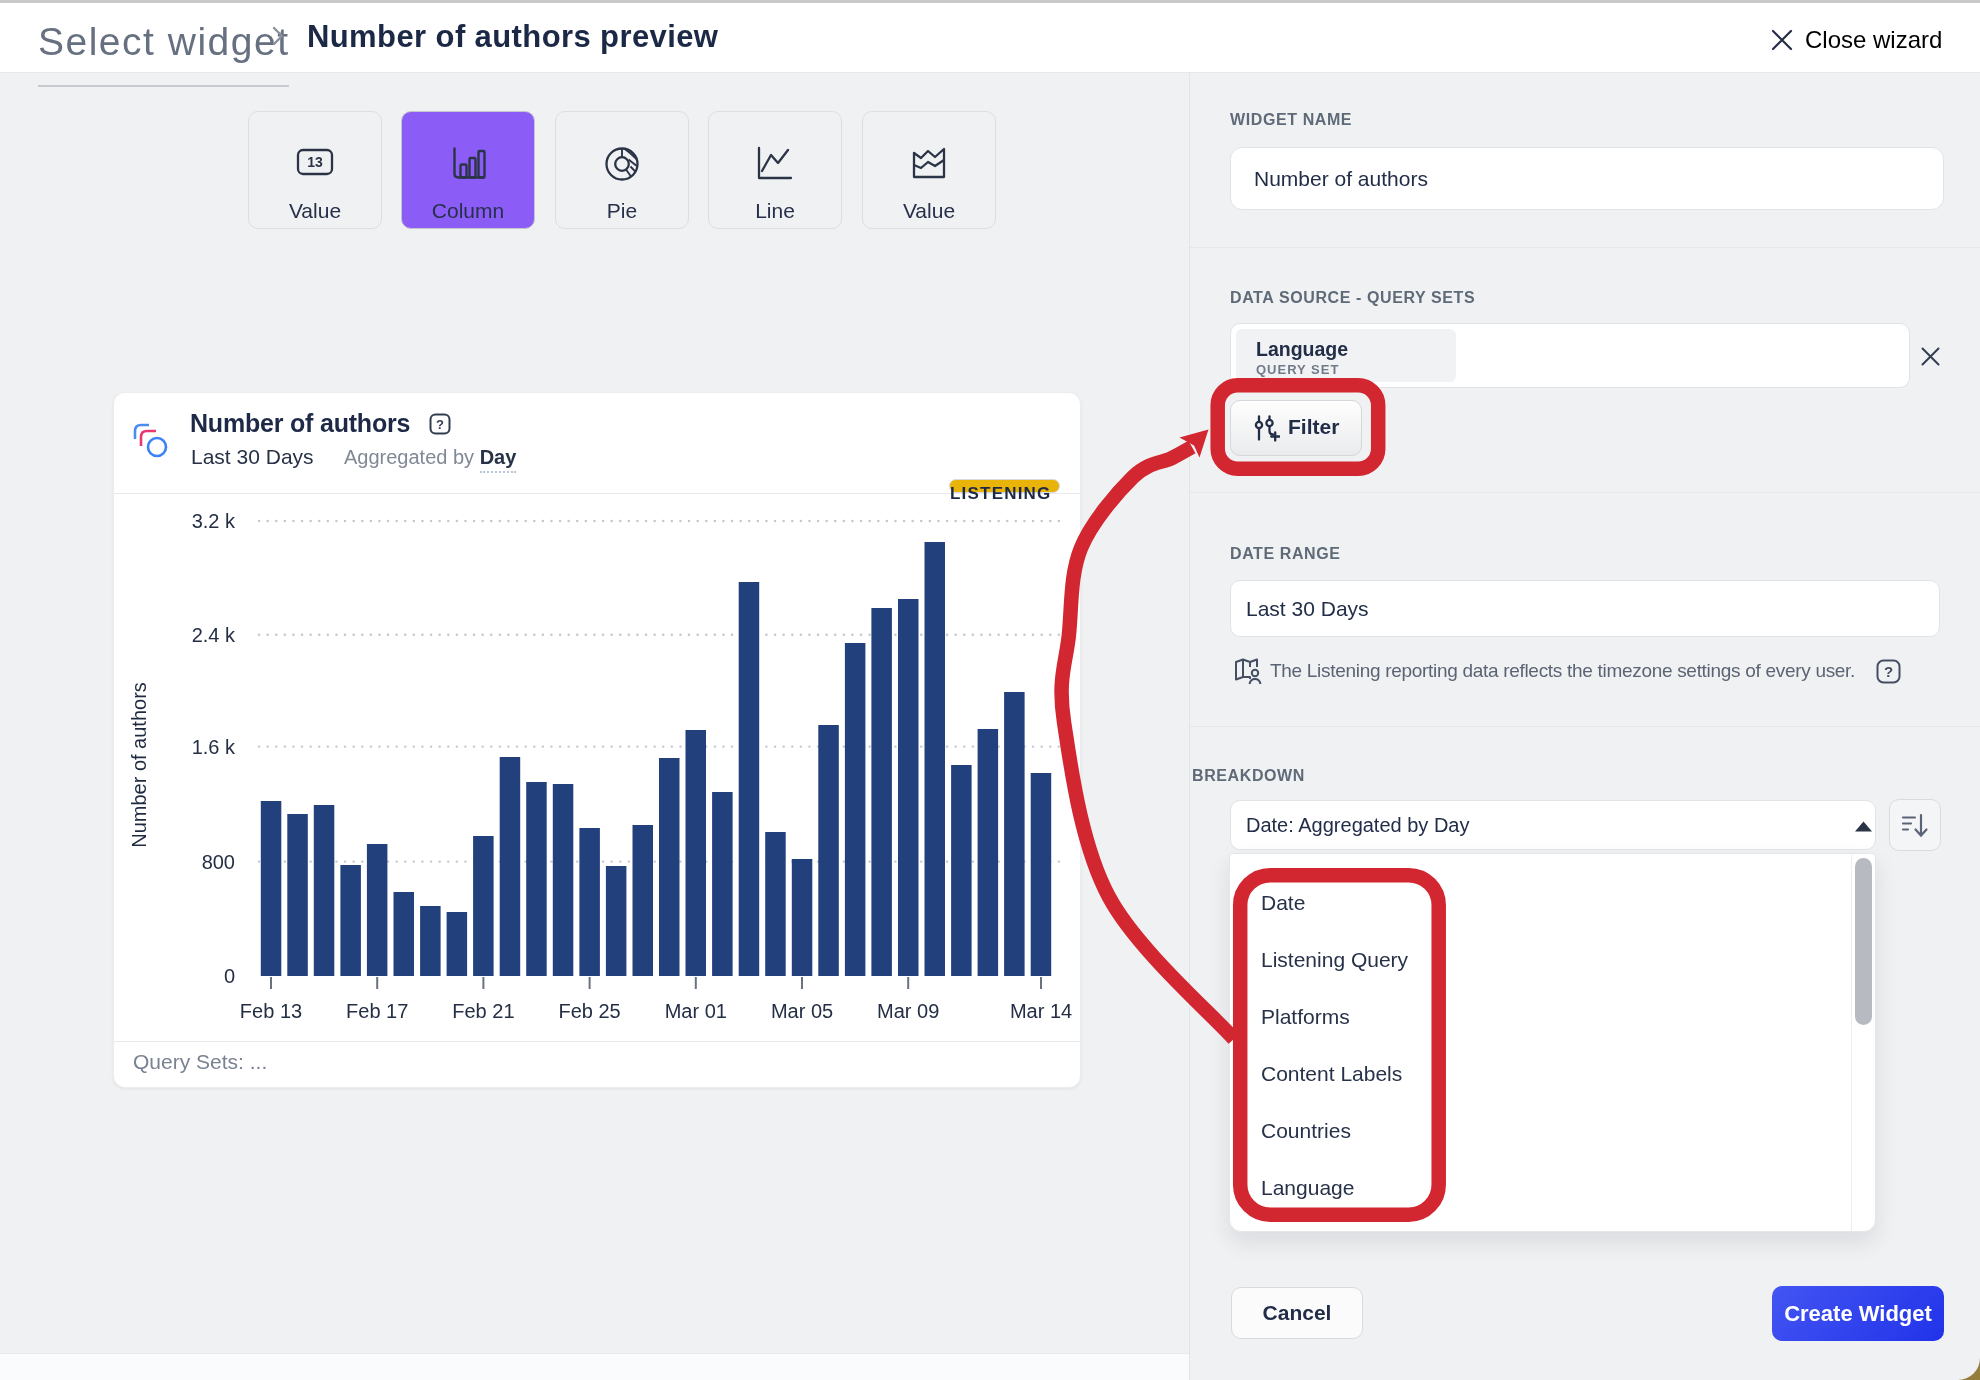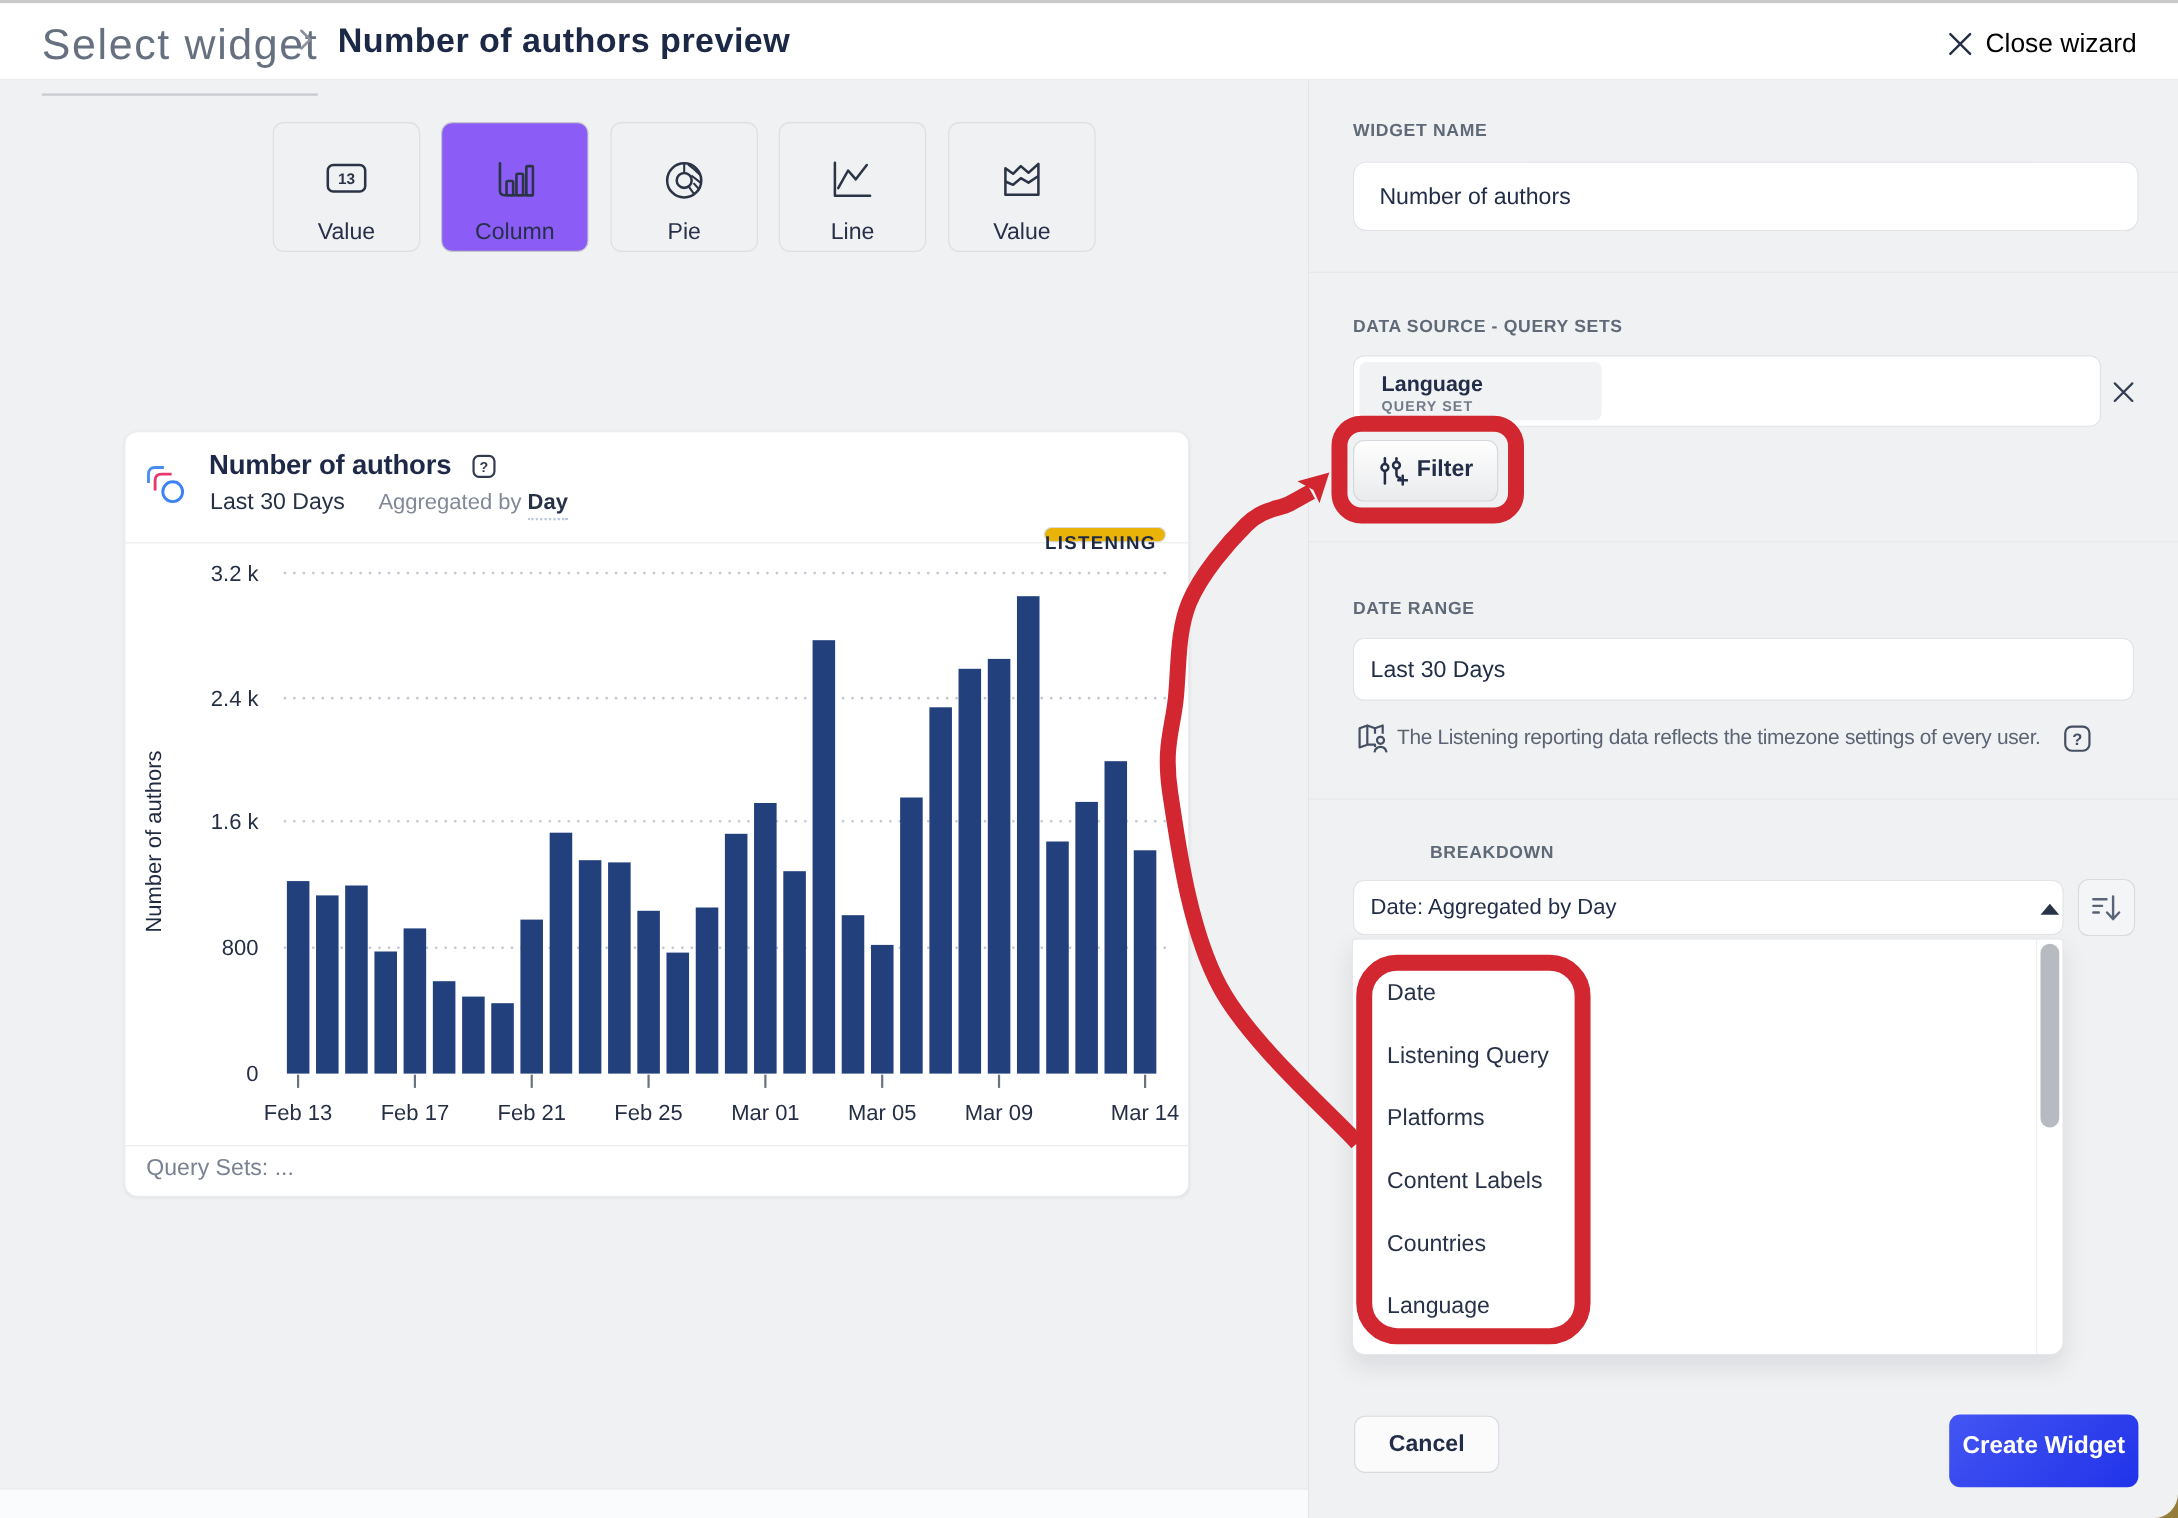--- a/index.html
+++ b/index.html
@@ -204,21 +204,21 @@
     <path d="M15.5 27 Q16.5 22 21 22 Q25.5 22 26.5 27"></path>
   </g>
 </svg>
 <div class="abs" style="left:1270px; top:660px; font-size:19px; letter-spacing:-0.3px; color:#5b6474;">The Listening reporting data reflects the timezone settings of every user.</div>
 <svg class="abs" style="left:1876px; top:659px;" width="25" height="25" viewBox="0 0 25 25">
     <rect x="1.5" y="1.5" width="22" height="22" rx="6" fill="none" stroke="#454f63" stroke-width="2"></rect>
     <text x="12.5" y="18" font-size="15" font-weight="bold" fill="#454f63" text-anchor="middle" font-family="Liberation Sans">?</text>
   </svg>
 <div class="abs rdiv" style="top:726px;"></div>
 
-<div class="abs seclabel" style="left:1300px; top:767px;">BREAKDOWN</div>
+<div class="abs seclabel" style="left:1192px; top:767px;">BREAKDOWN</div>
 <div class="abs input" style="left:1230px; top:800px; width:646px; height:50px; line-height:48px; padding-left:15px; font-size:20px;">Date: Aggregated by Day</div>
 <svg class="abs" style="left:1854px; top:821px;" width="19" height="11" viewBox="0 0 19 11">
     <path d="M9.5 0.5 L18 10.5 L1 10.5 Z" fill="#2a3447"></path>
   </svg>
 <div class="abs" style="left:1889px; top:799px; width:52px; height:52px; background:#f4f5f6; border:1px solid #d9dbde; border-radius:10px;"></div>
 <svg class="abs" style="left:1901px; top:812px;" width="28" height="27" viewBox="0 0 28 27">
   <g fill="none" stroke="#5a6478" stroke-width="2.2" stroke-linecap="round">
     <path d="M2 5.5 L14 5.5 M2 11.5 L10 11.5 M2 17.5 L7 17.5"></path>
     <path d="M20 3 L20 23 M14.5 17.5 L20 23.5 L25.5 17.5"></path>
   </g>
@@ -228,21 +228,21 @@
 <div class="abs" style="left:1851px; top:854px; width:1px; height:377px; background:#eceef0;"></div>
 <div class="abs" style="left:1855px; top:858px; width:17px; height:167px; background:#b7bac0; border-radius:9px;"></div>
 <div class="abs" style="left:1261px; top:891px; font-size:21px; color:#273249;">Date</div>
 <div class="abs" style="left:1261px; top:948px; font-size:21px; color:#273249;">Listening Query</div>
 <div class="abs" style="left:1261px; top:1005px; font-size:21px; color:#273249;">Platforms</div>
 <div class="abs" style="left:1261px; top:1062px; font-size:21px; color:#273249;">Content Labels</div>
 <div class="abs" style="left:1261px; top:1119px; font-size:21px; color:#273249;">Countries</div>
 <div class="abs" style="left:1261px; top:1176px; font-size:21px; color:#273249;">Language</div>
 
 <div class="abs" style="left:1231px; top:1287px; width:132px; height:52px; background:#fbfbfc; border:1px solid #d8dade; border-radius:10px; text-align:center; line-height:50px; font-size:21px; font-weight:bold; color:#222d48;">Cancel</div>
-<div class="abs" style="left:1772px; top:1286px; width:172px; height:66px; background:linear-gradient(135deg,#4355f2,#2133e9); border-radius:10px; text-align:center; line-height:55px; font-size:22px; font-weight:bold; color:#ffffff;">Create Widget</div>
+<div class="abs" style="left:1772px; top:1286px; width:172px; height:55px; background:linear-gradient(135deg,#4355f2,#2133e9); border-radius:10px; text-align:center; line-height:55px; font-size:22px; font-weight:bold; color:#ffffff;">Create Widget</div>
 
 <div id="leftfooter" class="abs"></div>
 <div id="goldcorner" class="abs"></div>
 <div id="goldmask" class="abs"></div>
 <svg id="annot" class="abs" viewBox="0 0 1980 1380">
 <path d="M 1234 1039 C 1213.2 1015.3, 1137.3 949.8, 1109 897 C 1080.7 844.2, 1070.7 765.8, 1064 722 C 1057.3 678.2, 1066.2 663.0, 1069 634 C 1071.8 605.0, 1070.3 574.2, 1081 548 C 1091.7 521.8, 1117.8 492.0, 1133 477 C 1148.2 462.0, 1162.2 463.0, 1172 458 C 1181.8 453.0, 1188.7 448.8, 1192 447" fill="none" stroke="#d22630" stroke-width="14.5"></path>
 <path d="M 1208.5 429.5 L 1199.5 457.5 L 1194 445.5 L 1179.5 437.5 Z" fill="#d22630"></path>
 <rect x="1217.7" y="385.2" width="160.5" height="83.5" rx="20" fill="none" stroke="#d22630" stroke-width="14.5"></rect>
 <rect x="1240.2" y="875.2" width="198.5" height="339.5" rx="30" fill="none" stroke="#d22630" stroke-width="14.5"></rect>
 </svg>

